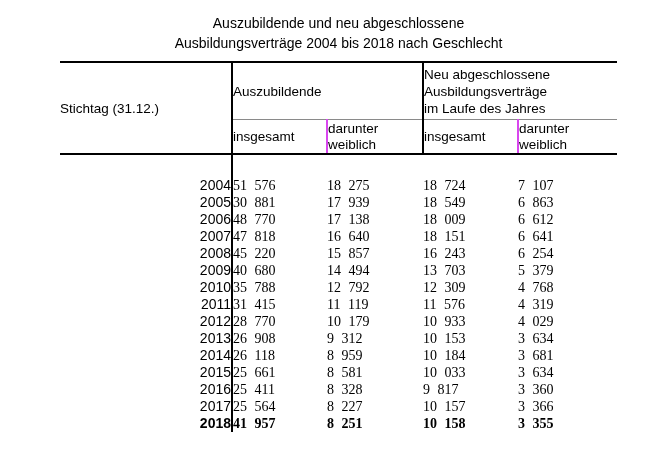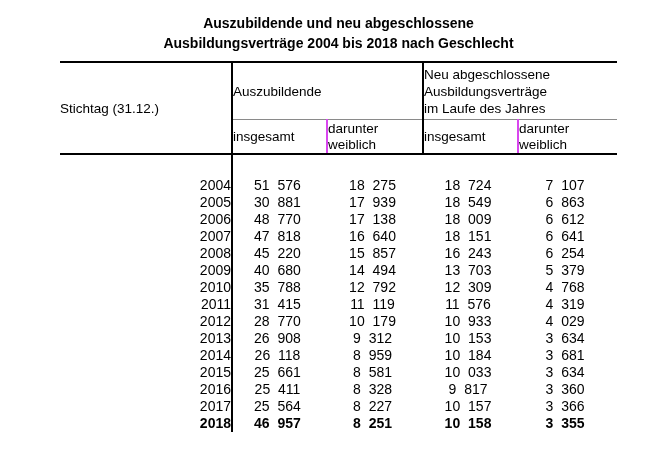--- a/index.html
+++ b/index.html
@@ -10,21 +10,21 @@
     position: relative;
     overflow: hidden;
   }
   .page { position: relative; width: 668px; height: 460px; }
 
   .title-block {
     position: absolute;
     left: 60px; top: 13px; width: 557px;
     text-align: center;
     font-size: 14px;
-    font-weight: bold;
+    font-weight: normal;
     line-height: 20px;
   }
 
   table.stat-table {
     position: absolute;
     left: 60px; top: 61px;
     width: 557px;
     border-collapse: collapse;
     table-layout: fixed;
     border-top: 2px solid #000;
@@ -48,23 +48,24 @@
   .twolines { line-height: 16px; margin-left: 12px; }
 
   
   tr.gap-row td { height: 22px; }
   tbody td.year {
     text-align: right;
     border-right: 2px solid #000;
   }
   tbody tr.data-row td { height: 17px; line-height: 17px; font-size: 14px; }
   tbody td.num {
-    text-align: center;
+    text-align: left;
     padding-right: 5px;
     word-spacing: 4px; 
+    font-family: Liberation Serif, serif;
   }
   tbody tr.bold td { font-weight: bold; margin-top: 40px; }
 </style>
 </head>
 <body>
 
 <div class="page">
 
   <div class="title-block">
     <div>Auszubildende und neu abgeschlossene</div>
@@ -203,21 +204,21 @@
         </tr>
         <tr class="data-row">
           <td class="year">2017</td>
           <td class="num">25 564</td>
           <td class="num">8 227</td>
           <td class="num">10 157</td>
           <td class="num">3 366</td>
         </tr>
         <tr class="data-row bold">
           <td class="year">2018</td>
-          <td class="num">46 957</td>
+          <td class="num">41 957</td>
           <td class="num">8 251</td>
           <td class="num">10 158</td>
           <td class="num">3 355</td>
         </tr>
       </tbody>
   </table>
 
 </div>
 
 </body></html>

